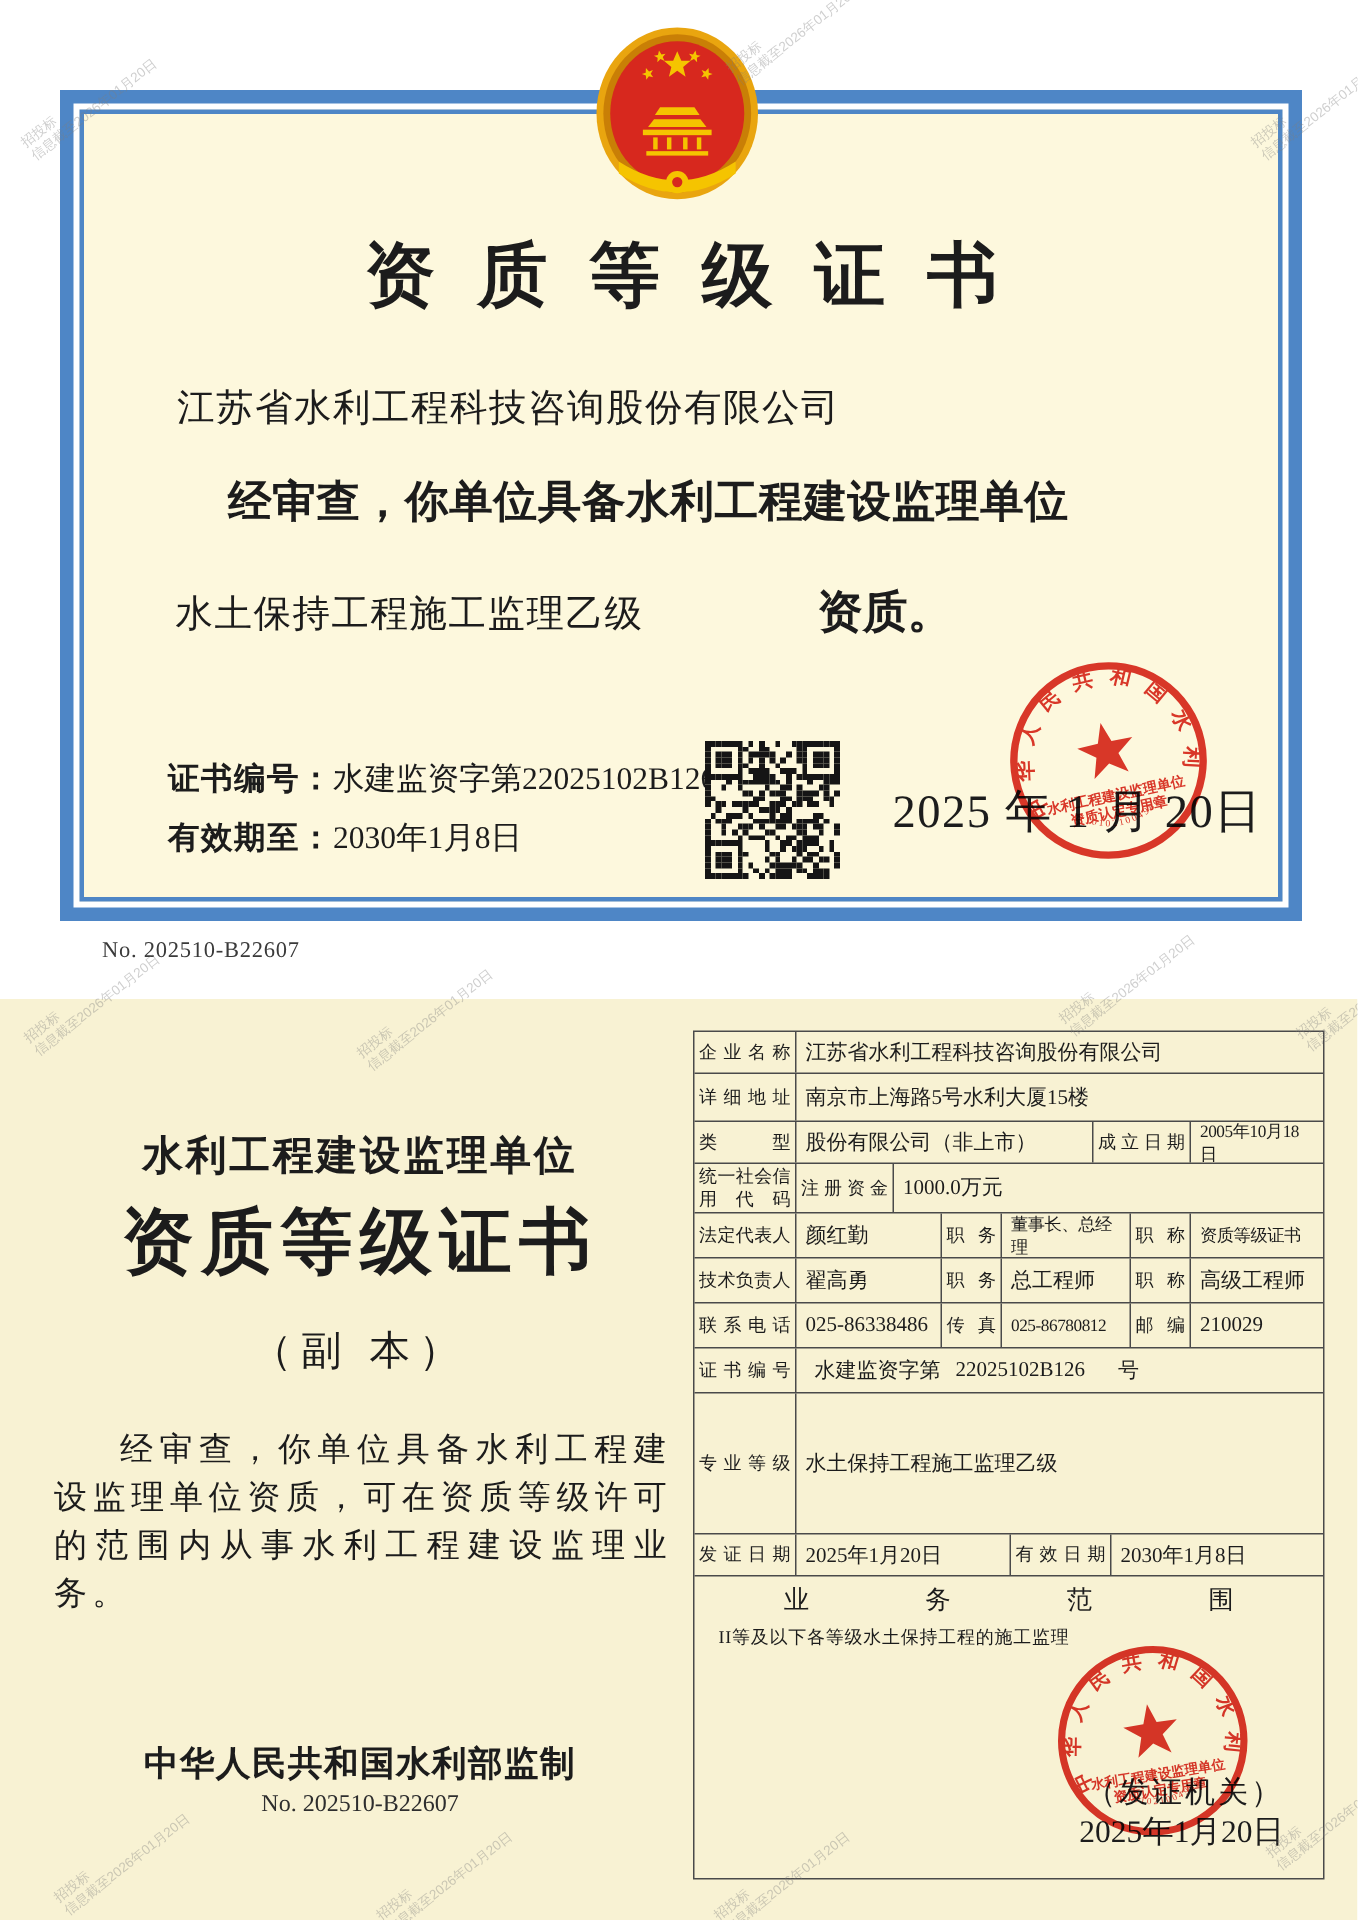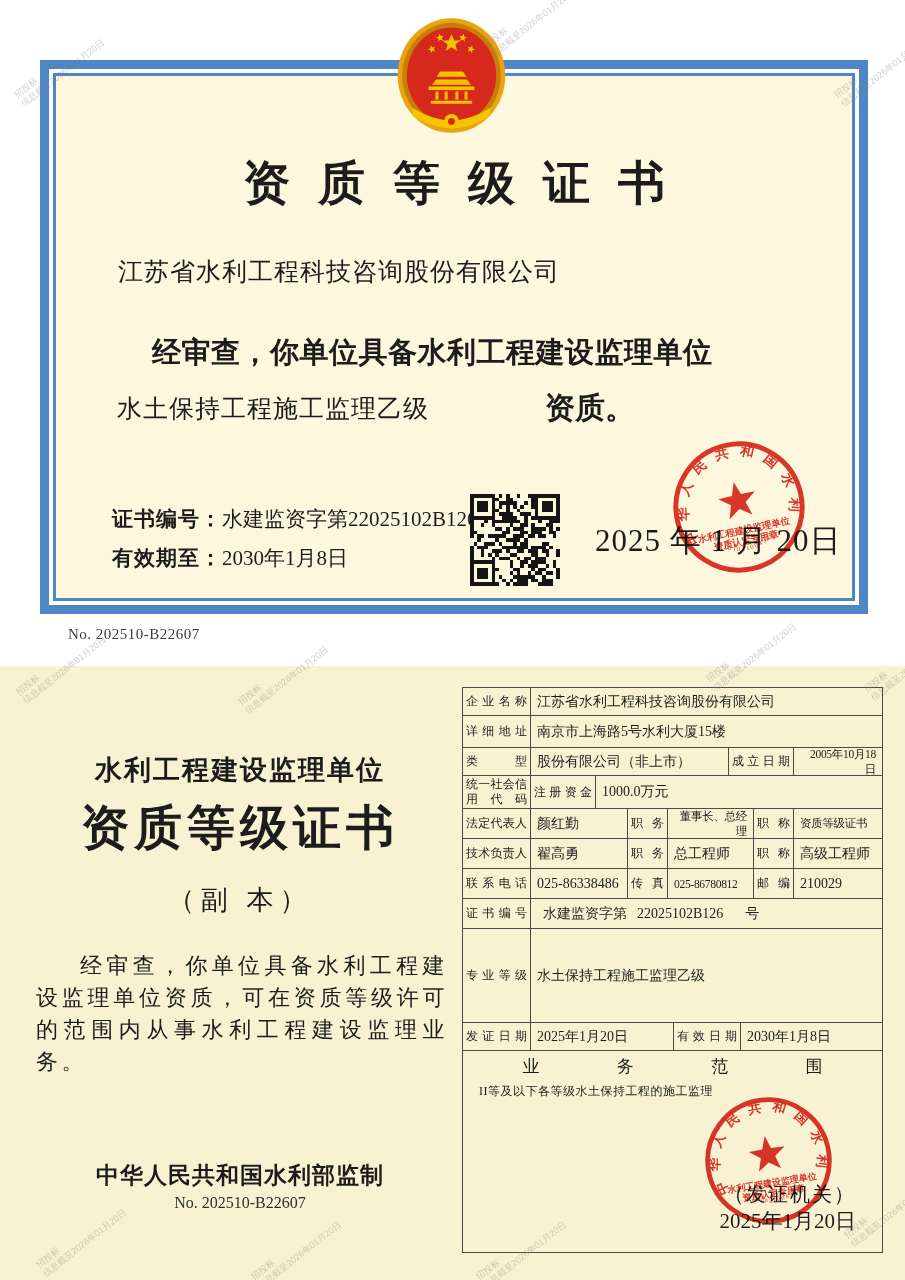--- a/index.html
+++ b/index.html
@@ -16,21 +16,21 @@
   
   .front-box { position:absolute; left:40px; top:60px; width:828px; height:554px;
                border:9px solid #4e86c6; background:#fff; padding:4px; z-index:1; }
   .front-inner { width:100%; height:100%; border:3px solid #4e86c6; background:#fdf8dd; }
 
   .emblem { position:absolute; left:393px; top:16px; width:117px; height:126px; z-index:5; }
 
   .front-title { position:absolute; left:56px; top:152px; width:796px; text-align:center;
                  font-size:47px; font-weight:bold; letter-spacing:28px; text-indent:28px; z-index:2;}
   .front-company { position:absolute; left:118px; top:255px; font-size:25px; letter-spacing:1px; z-index:2;}
-  .front-statement { position:absolute; left:152px; top:333px; font-size:29px; font-weight:bold; letter-spacing:.5px; z-index:2;}
+  .front-statement { position:absolute; left:152px; top:315px; font-size:29px; font-weight:bold; letter-spacing:.5px; z-index:2;}
   .front-qual { position:absolute; left:117px; top:392px; font-size:25px; letter-spacing:1px; z-index:2;}
   .front-qual-suffix { position:absolute; left:545px; top:388px; font-size:30px; font-weight:bold; z-index:2;}
   .front-line { position:absolute; left:112px; font-size:21px; z-index:2;}
   .front-line b { font-weight:bold; letter-spacing:1px; }
   .fl-certno { top:505px; } .fl-valid { top:544px; }
   .qr { position:absolute; left:470px; top:494px; width:90px; height:92px; background:#fdf8dd;
         display:grid; grid-template-columns:repeat(25,1fr); grid-template-rows:repeat(25,1fr); z-index:2;}
   .qr i { background:transparent; } .qr i.b { background:#151515; }
   .front-date { position:absolute; left:595px; top:520px; font-size:31px; letter-spacing:1px; z-index:2;}
   .seal { position:absolute; mix-blend-mode:multiply; opacity:.93; z-index:6; }
@@ -58,21 +58,21 @@
   .info-table { position:absolute; left:462px; top:687px; width:421px; height:566px;
                 border:1px solid #4a4a4a; background:#f8f2d3; z-index:2; }
   .t-row { display:flex; border-bottom:1px solid #4a4a4a; align-items:stretch; }
   .t-row:last-child { border-bottom:none; }
   .cell { display:flex; align-items:center; border-right:1px solid #4a4a4a;
           padding:1px 6px; overflow:hidden; }
   .cell:last-child { border-right:none; }
   .c-lab { width:68px; flex:none; font-size:12px; padding:1px 3px; }
   .c-lab > span { width:100%; text-align:justify; text-align-last:justify; line-height:15px; }
   .c-v  { font-size:14px; }
-  .c-sm { font-size:11.5px; letter-spacing:-.3px;text-align:right; }
+  .c-sm { font-size:11.5px; letter-spacing:-.3px; }
   .w97 {width:97px;flex:none;} .w40 {width:40px;flex:none;} .w86 {width:86px;flex:none;}
   .w198{width:198px;flex:none;} .w65 {width:65px;flex:none;} .w143{width:143px;flex:none;}
   .w67 {width:67px;flex:none;} .grow{flex:1;}
   .code { font-size:17px; letter-spacing:.5px; }
   .certno-cell { font-size:14px; }
   .certno-cell em { font-style:normal; margin:0 10px 0 6px; }
   .certno-cell u { text-decoration:none; margin-left:22px; }
 
   .scope-row { position:relative; display:block; }
   .scope-header { width:300px; margin:4px auto 0; font-size:17px; font-weight:500;

